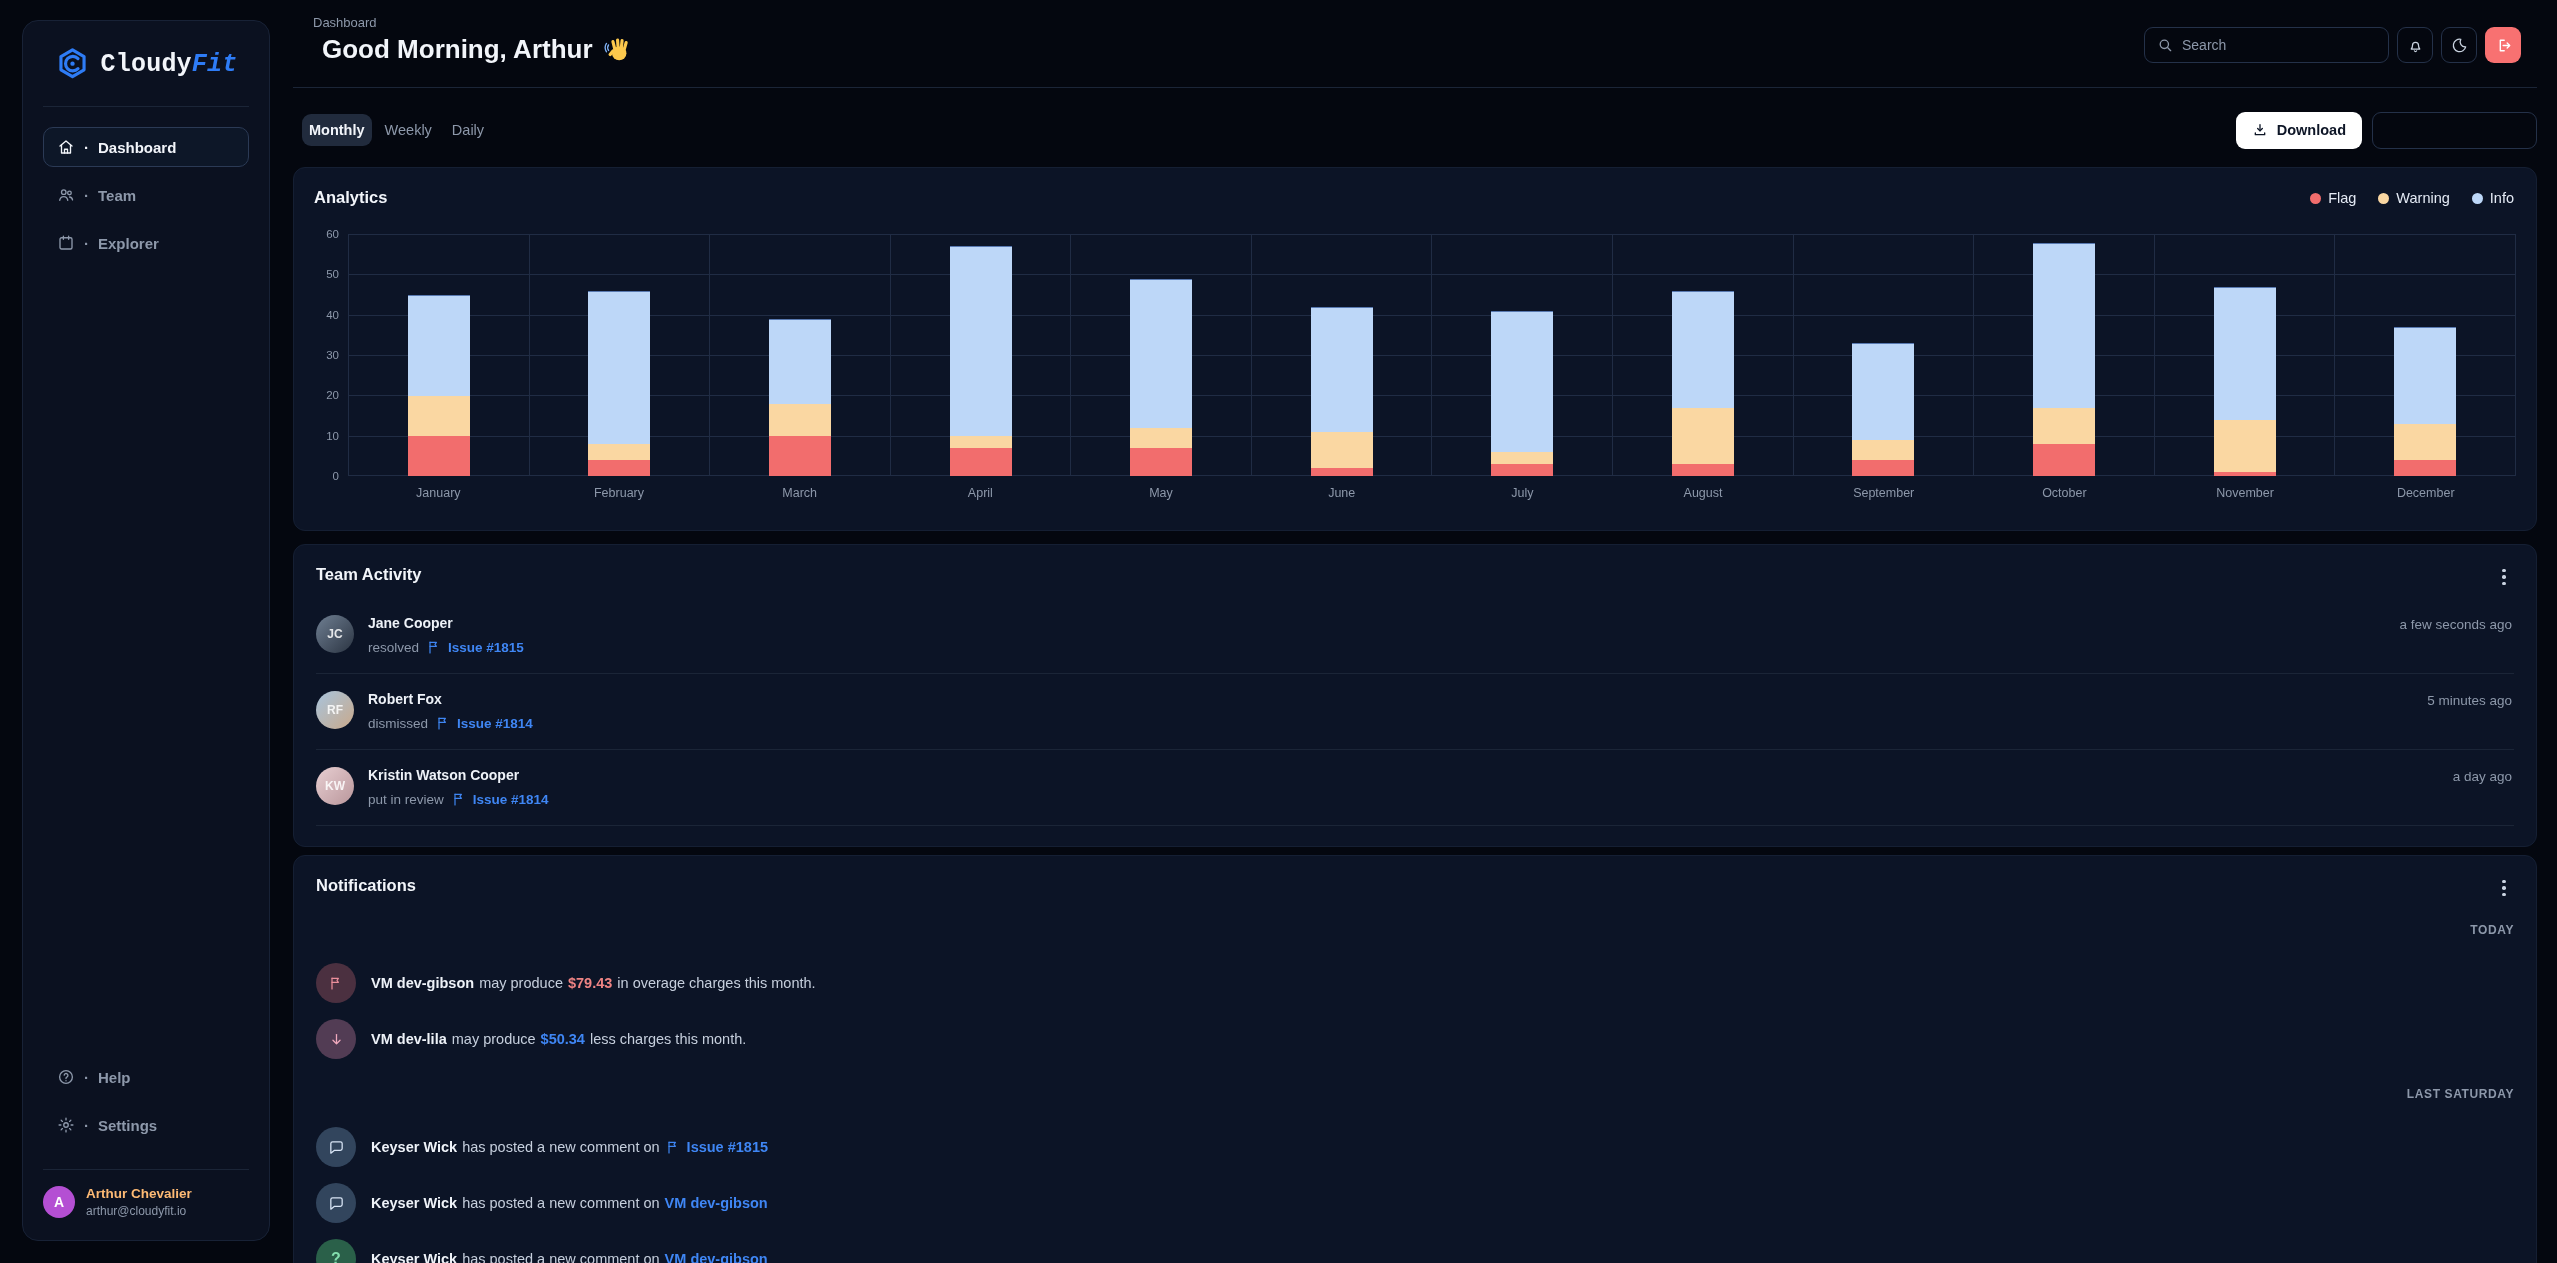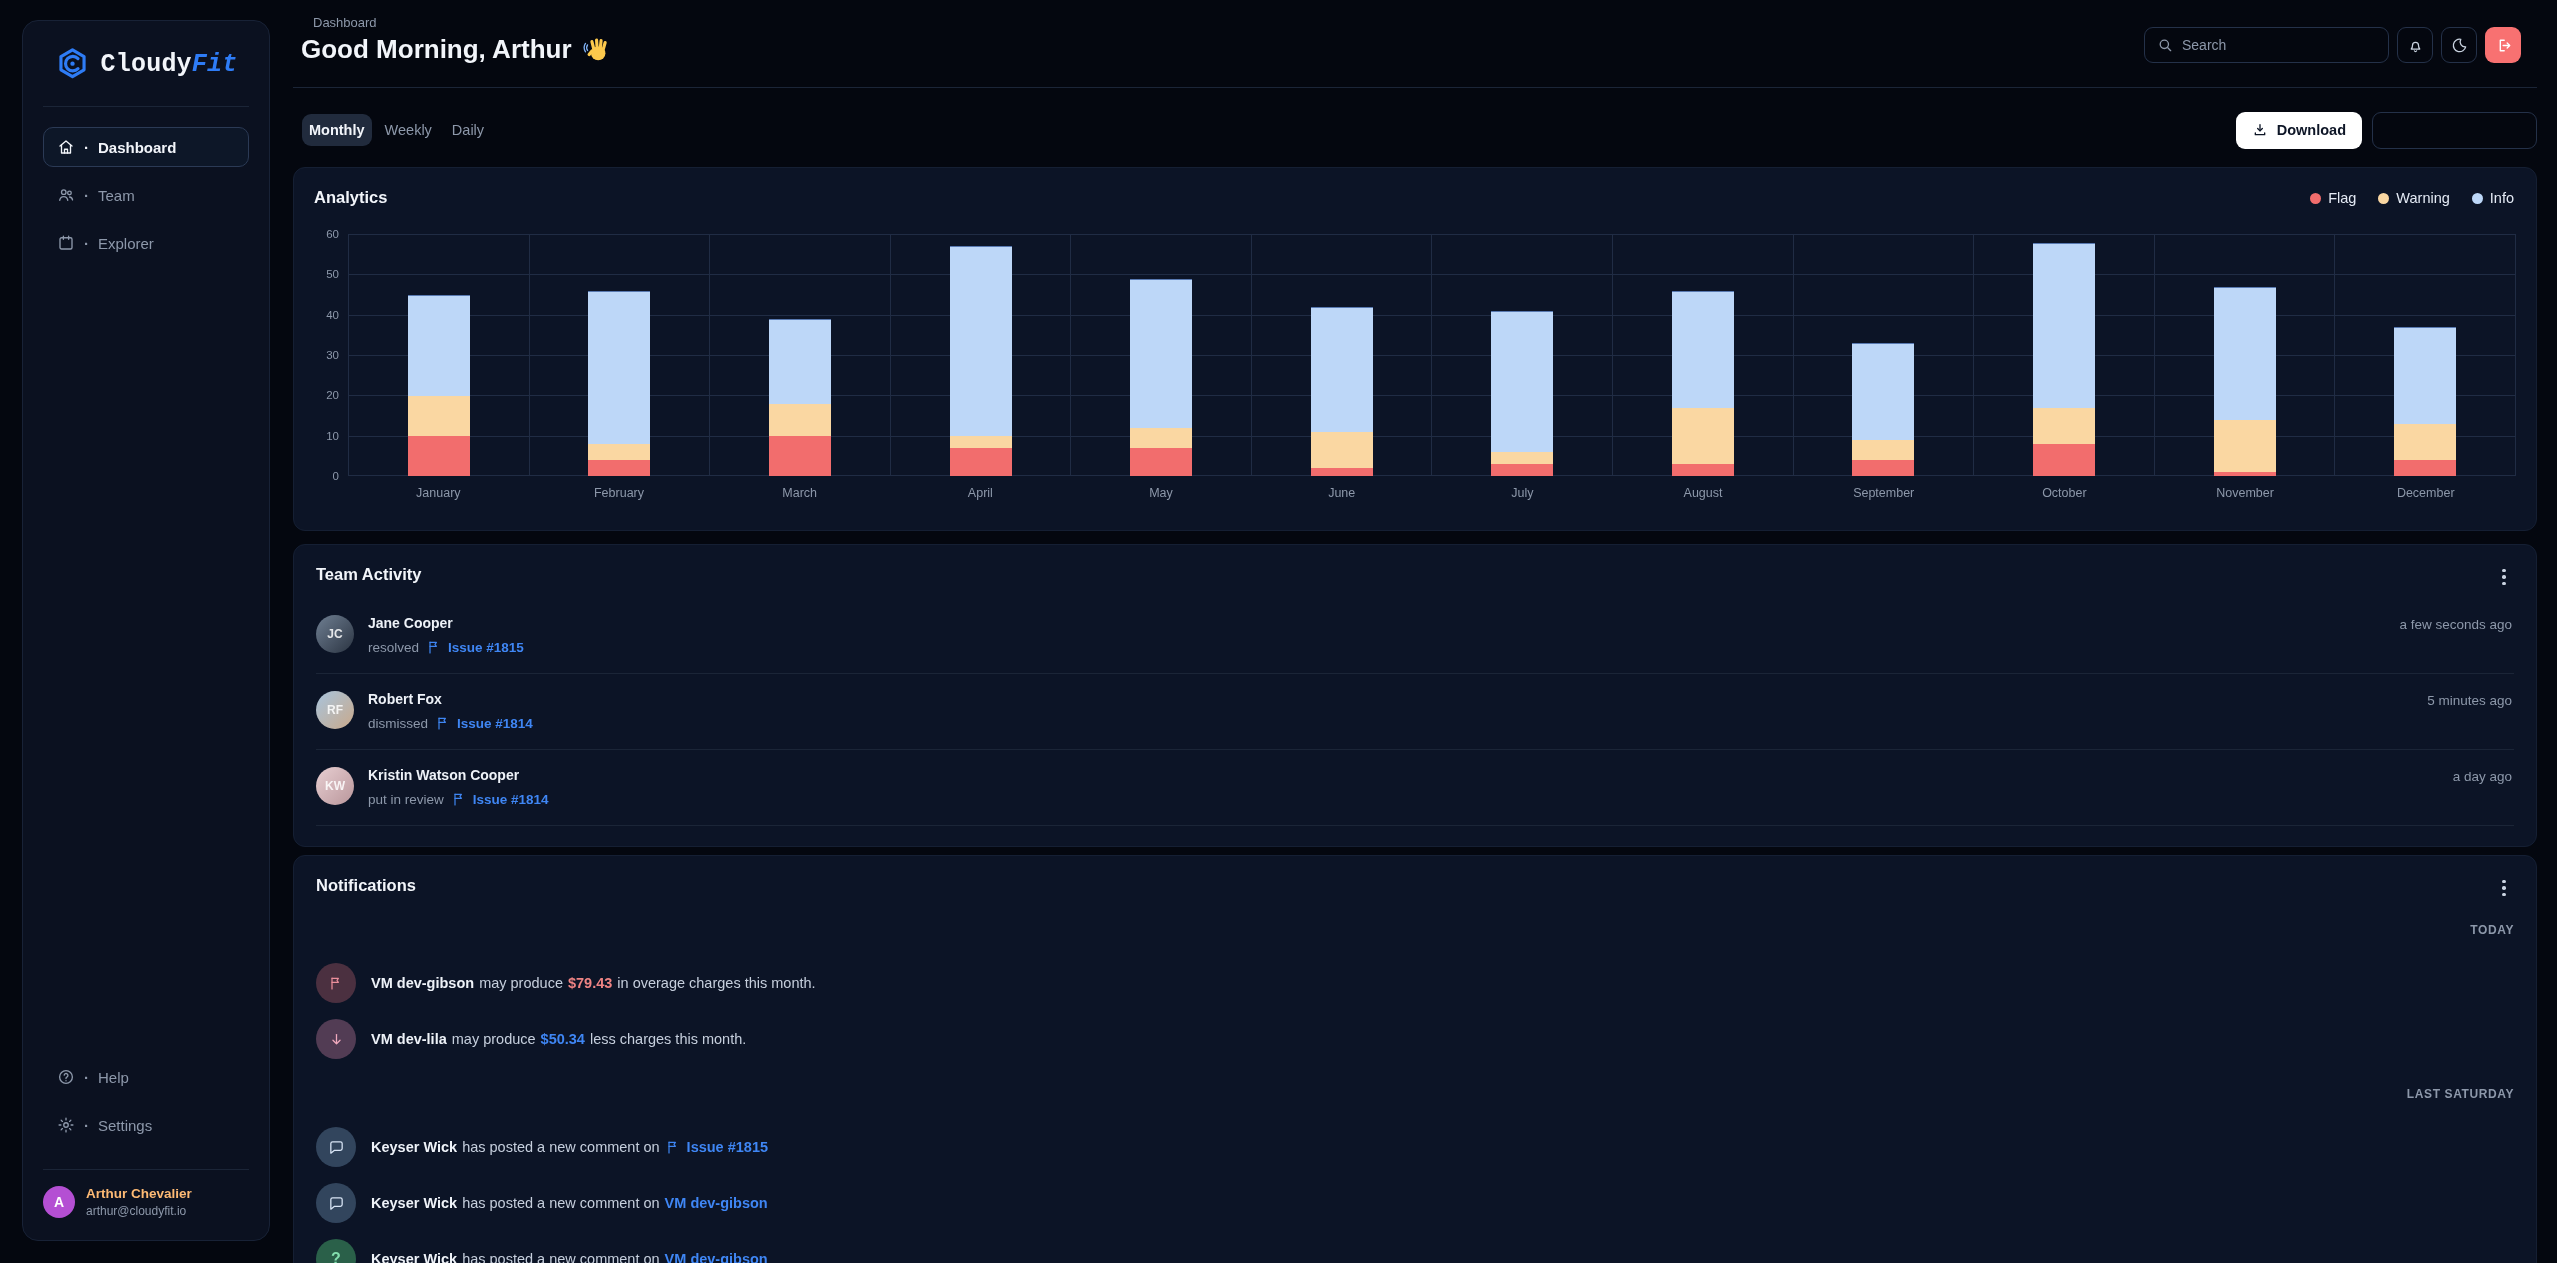--- a/index.html
+++ b/index.html
@@ -27,36 +27,36 @@
   
   .sidebar{position:absolute;left:22px;top:20px;width:248px;height:1221px;
     background:var(--panel-bg);border:1px solid var(--panel-border);border-radius:16px;
     display:flex;flex-direction:column;padding:26px 0 18px;}
   .logo{display:flex;align-items:center;justify-content:center;gap:11px;font-family:Liberation Mono, monospace;}
   .logo-text{font-size:25px;font-weight:bold;letter-spacing:.2px;}
   .logo-text i{color:var(--accent);font-style:italic;}
   .sb-divider{height:1px;background:var(--divider);margin:24px 20px 0;}
   .nav{display:flex;flex-direction:column;gap:8px;padding:20px 20px 0;}
   .nav-item{display:flex;align-items:center;gap:9px;height:40px;padding:0 12px;
-    border-radius:10px;color:var(--muted);font-size:15px;cursor:pointer;border:1px solid transparent;}
+    border-radius:10px;color:var(--muted);font-size:15px;cursor:pointer;border:1px solid transparent;font-weight:bold;}
   .nav-item .bullet::before{content:"·";font-weight:bold;}
   .nav-item.active{color:var(--txt);background:#0d1728;border-color:#2b3a55;font-weight:bold;}
   .nav-item .nicon{width:19px;height:19px;display:flex;align-items:center;justify-content:center;}
   .sb-spacer{flex:1;}
   .user{display:flex;align-items:center;gap:11px;padding:16px 20px 4px;}
   .avatar-a{width:32px;height:32px;border-radius:50%;background:#b44fd3;color:#fff;
     display:flex;align-items:center;justify-content:center;font-size:14px;font-weight:bold;}
   .u-name{font-size:13.5px;font-weight:bold;color:#fdba74;}
   .u-email{font-size:12px;color:var(--muted);margin-top:3px;}
 
   
   .main{position:absolute;left:293px;top:0;width:2244px;}
   .hdr{height:88px;border-bottom:1px solid var(--divider);position:relative;}
   .crumb{position:absolute;left:20px;top:15px;font-size:13px;color:var(--muted);}
-  .greet{position:absolute;left:8px;top:34px;font-size:26px;font-weight:bold;display:flex;align-items:center;gap:10px;}
+  .greet{position:absolute;left:29px;top:34px;font-size:26px;font-weight:bold;display:flex;align-items:center;gap:10px;}
   .hdr-right{position:absolute;right:16px;top:27px;display:flex;gap:8px;align-items:center;}
   .search{width:245px;height:36px;border:1px solid var(--input-border);border-radius:9px;
     display:flex;align-items:center;gap:9px;padding:0 12px;color:var(--muted);}
   .search input{flex:1;background:transparent;border:none;outline:none;color:var(--soft);
     font-size:14px;font-family:"Liberation Sans",sans-serif;}
   .search input::placeholder{color:var(--muted);}
   .icon-btn{width:36px;height:36px;border:1px solid var(--input-border);border-radius:9px;
     background:transparent;display:flex;align-items:center;justify-content:center;color:#c9d3e0;cursor:pointer;}
   .logout-btn{width:36px;height:36px;border:none;border-radius:9px;background:var(--salmon);
     display:flex;align-items:center;justify-content:center;color:#fff;cursor:pointer;}

